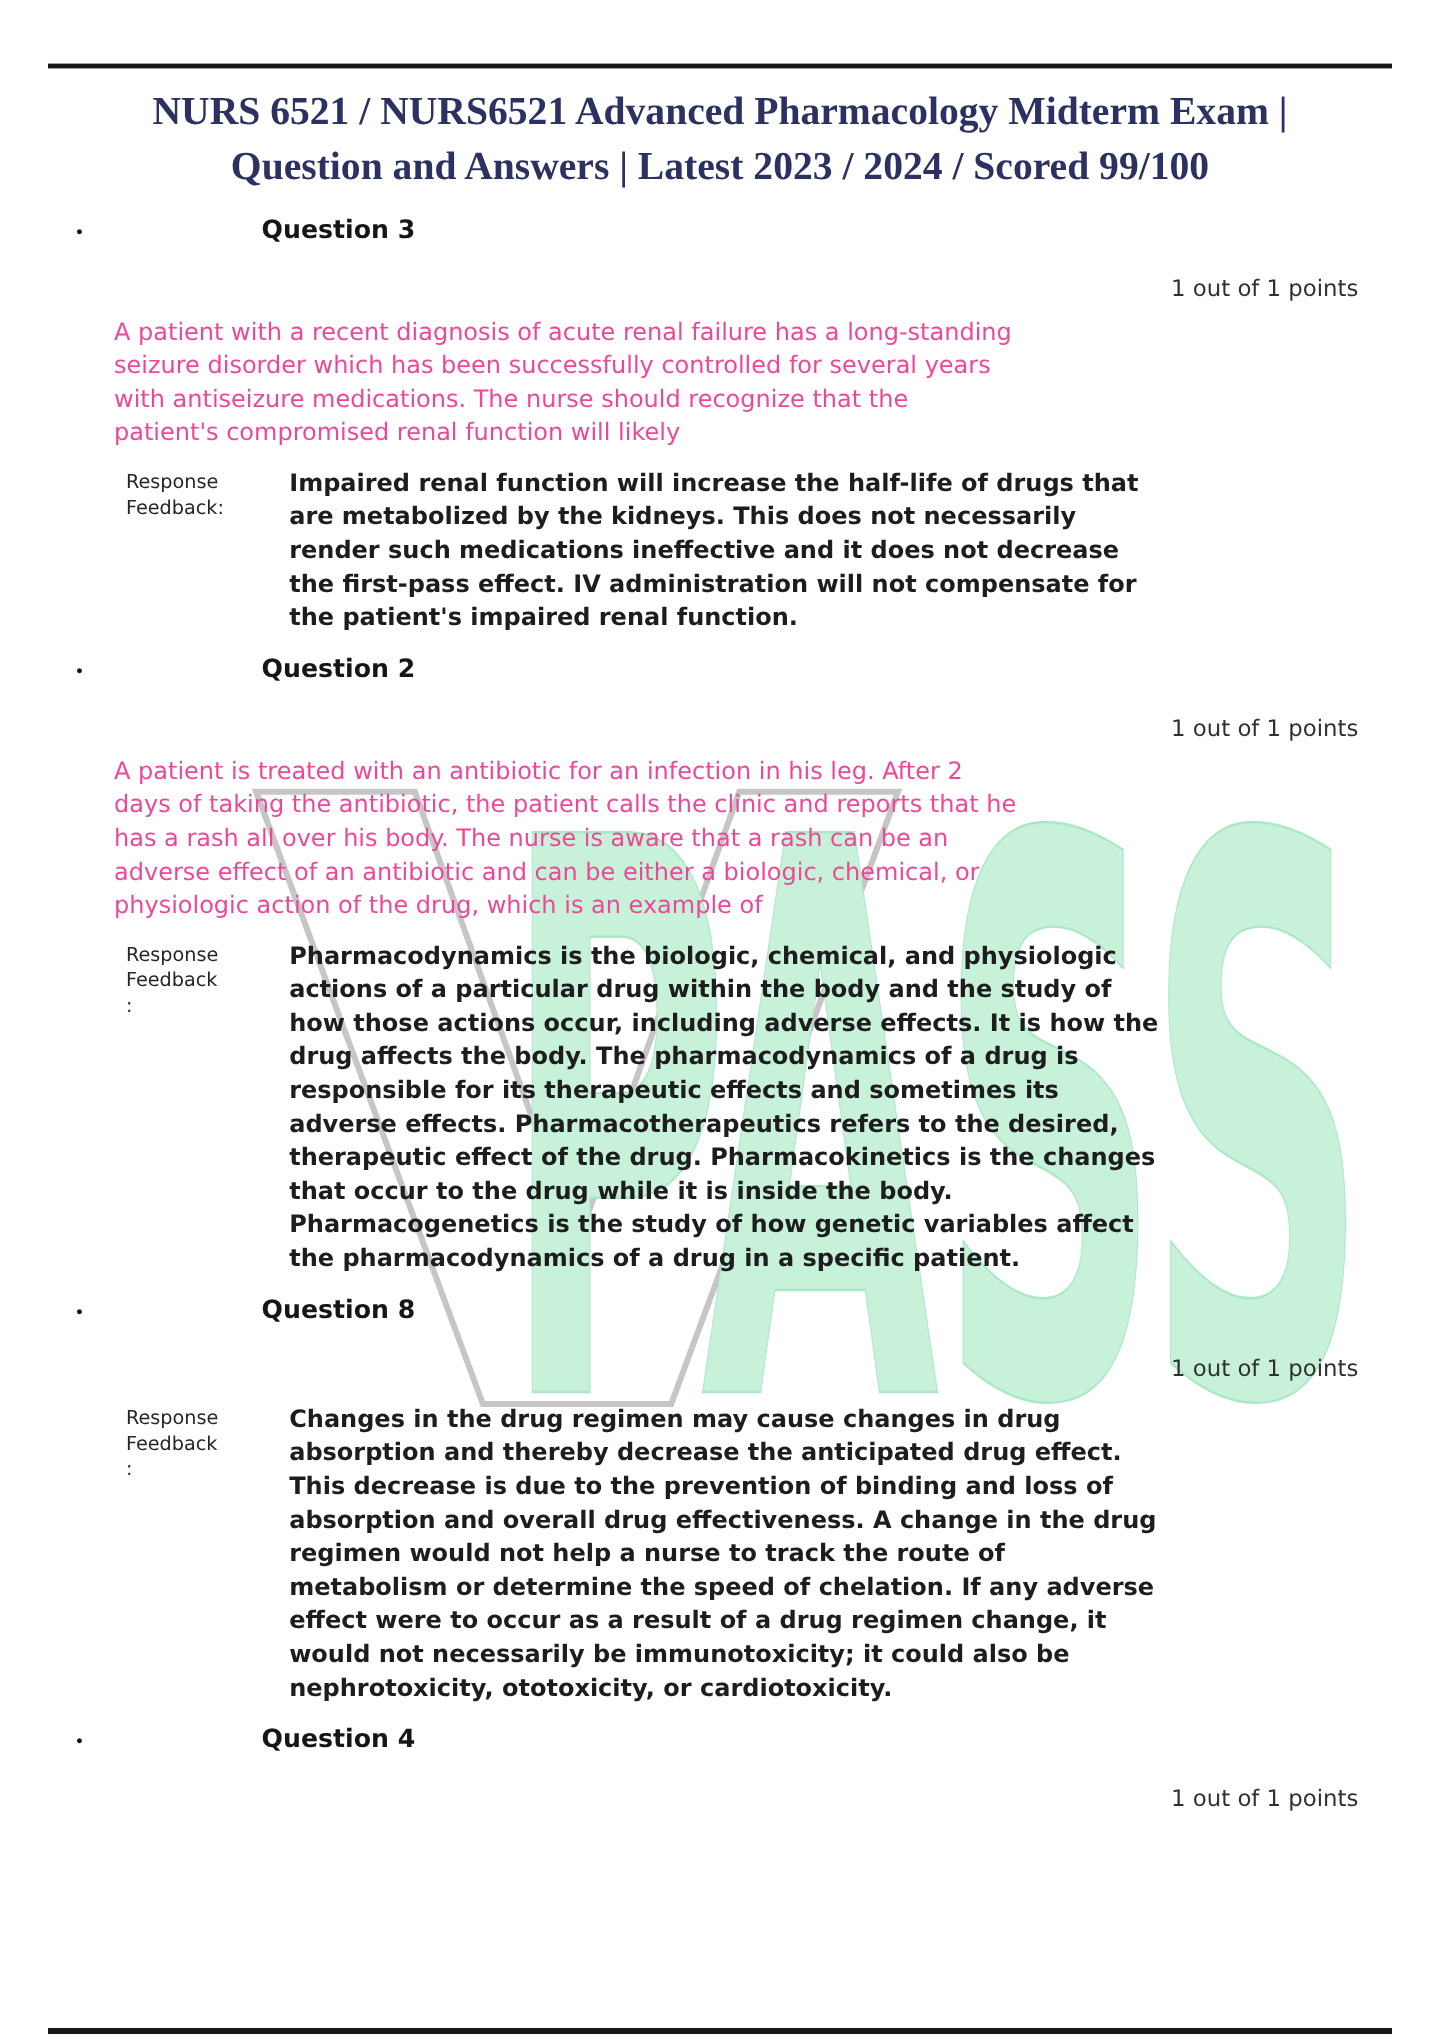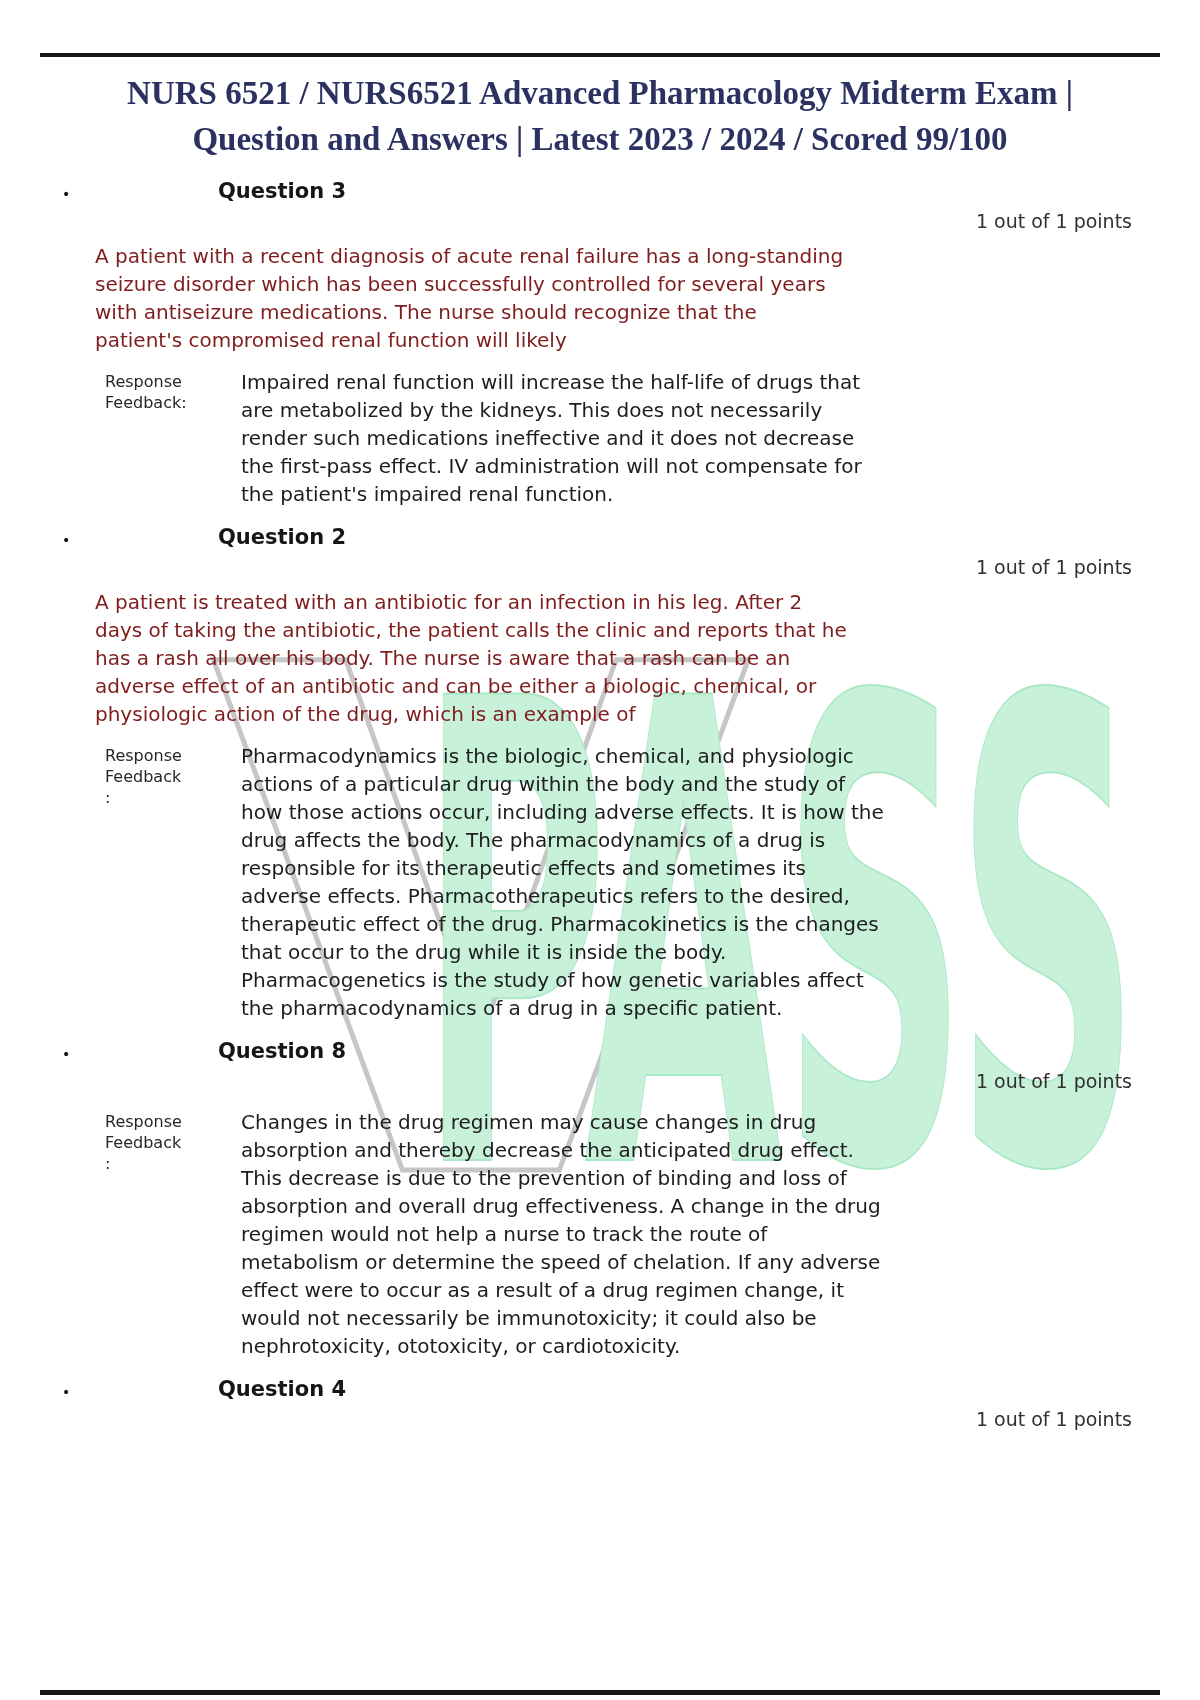--- a/index.html
+++ b/index.html
@@ -45,44 +45,46 @@
   .q-title{
     margin:0 0 0 178px;
     font-size:21px;font-weight:700;color:#161616;
     display:inline-block;
   }
   .points{
     text-align:right;
     margin-right:28px;
     font-size:19px;line-height:26px;
     color:#303030;
+    margin-top:20px;
   }
   .q-body{
     margin:8px 0 0 55px;
     font-size:20px;line-height:28px;
     white-space:pre-line;
-    color:#7f1d1d;
+    color:#ec4899;
   }
   .feedback{
     display:flex;
     margin:14px 0 0 65px;
     gap:14px;
   }
   .fb-label{
     flex:0 0 122px;
     font-size:16px;line-height:21px;
     white-space:pre-line;
     color:#262626;
     padding-top:3px;
   }
   .fb-text{
     flex:1;
     font-size:20px;line-height:28px;
     white-space:pre-line;
     color:#1d1d1d;
+    font-weight:bold;
   }
 </style>
 </head>
 <body>
 
 <div class="page">
 
   <div class="rule top"></div>
 
   <svg class="watermark" viewBox="0 0 1040 700" width="1040" height="700" aria-hidden="true">

